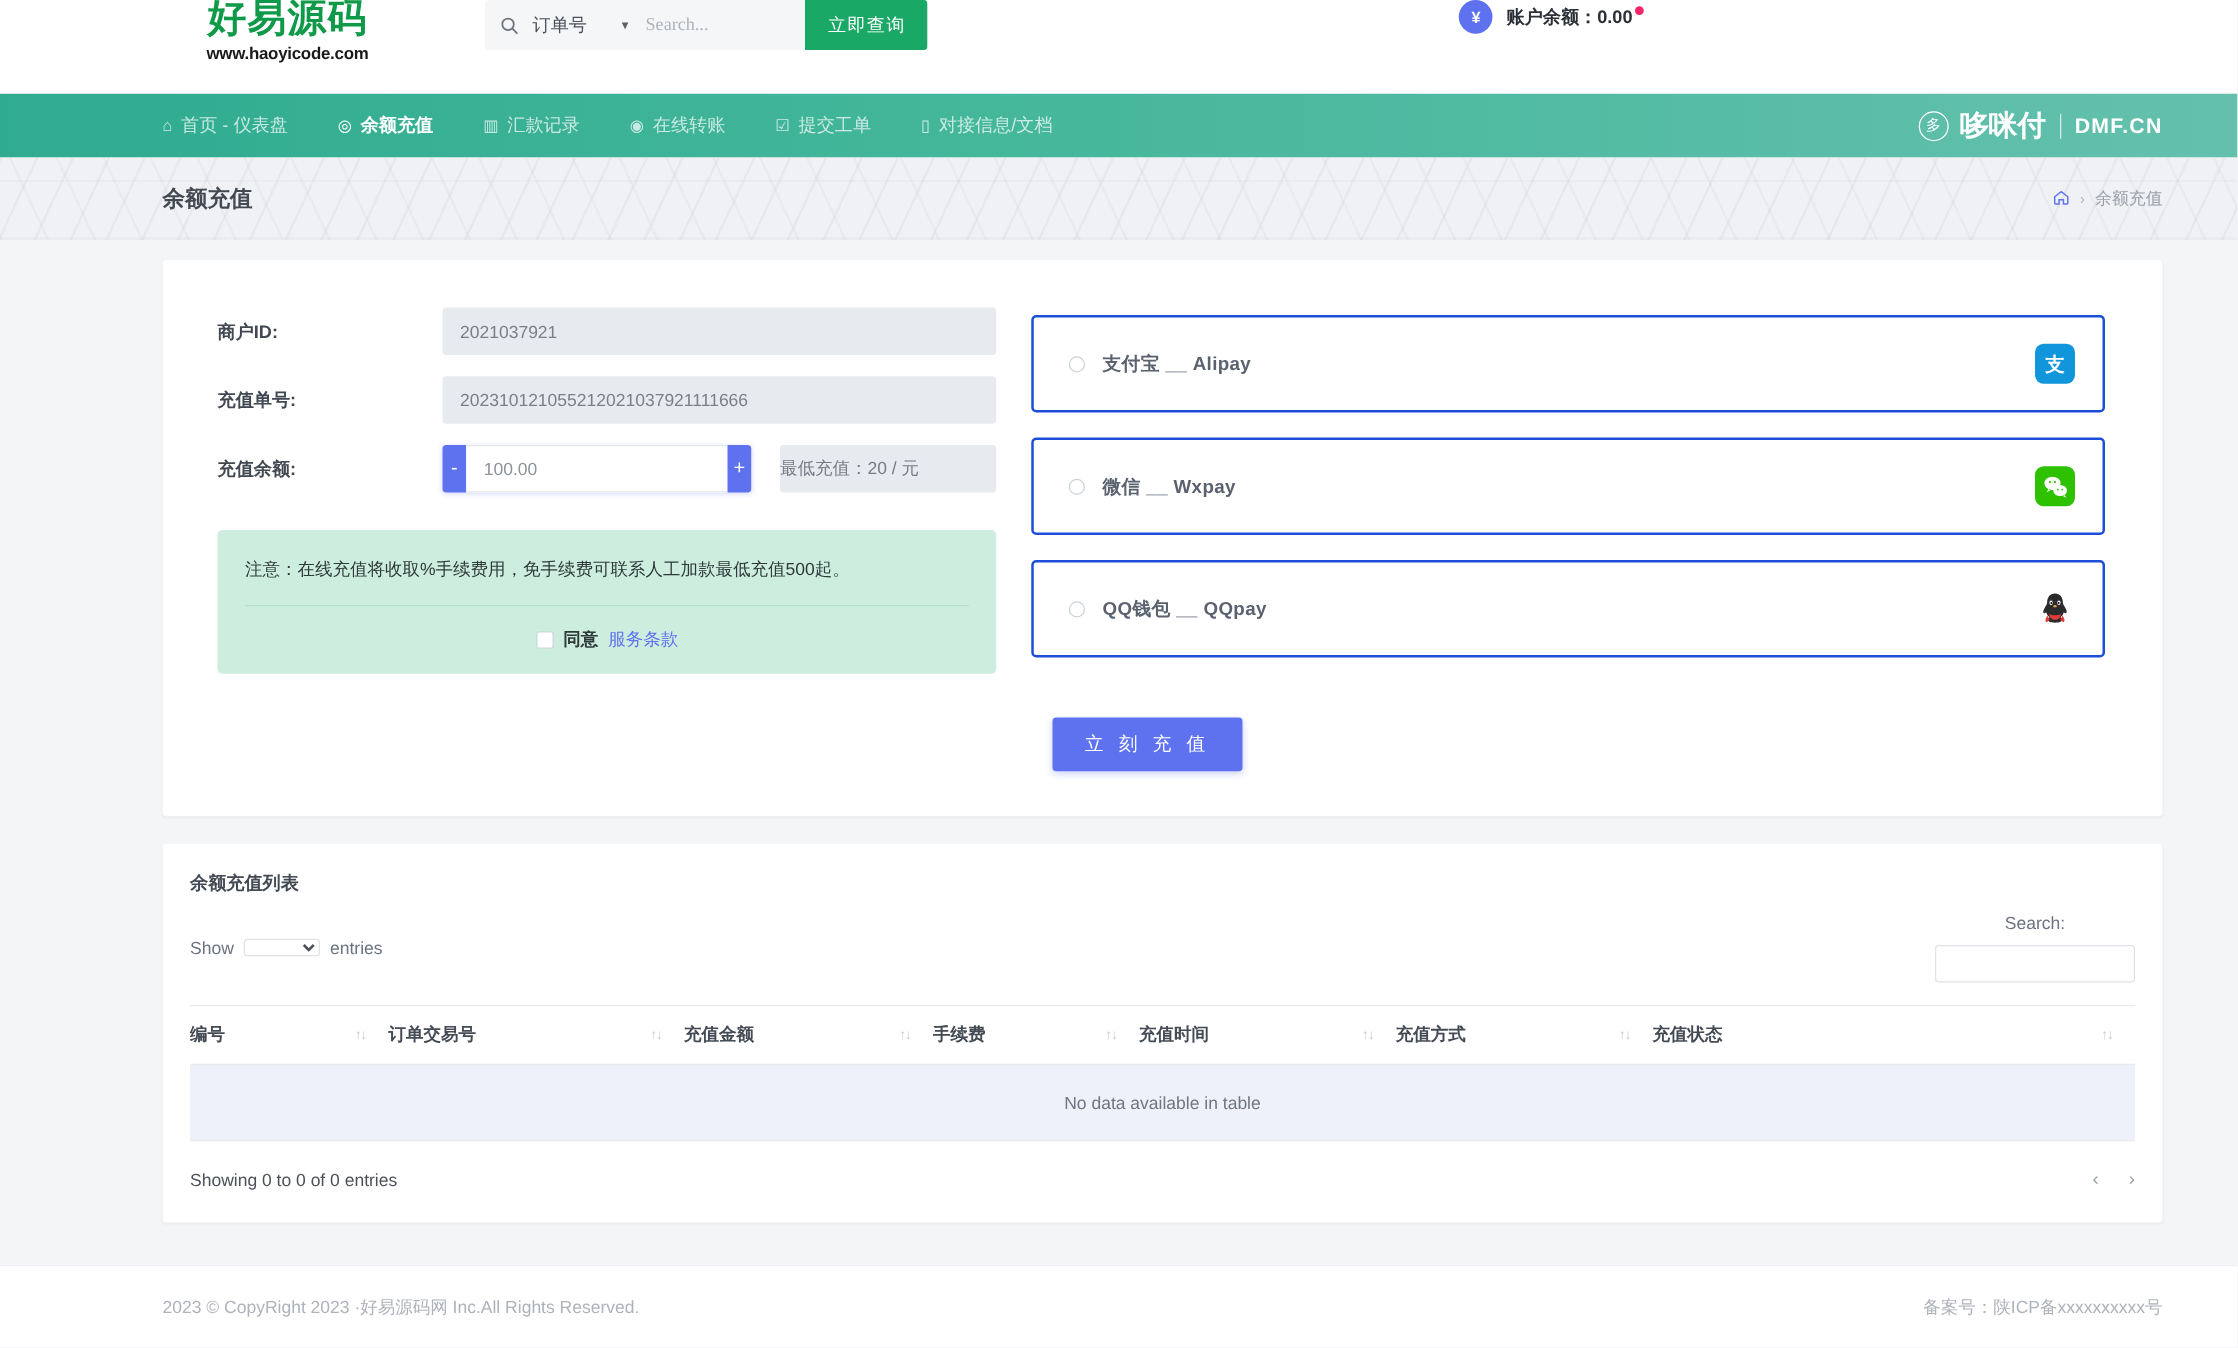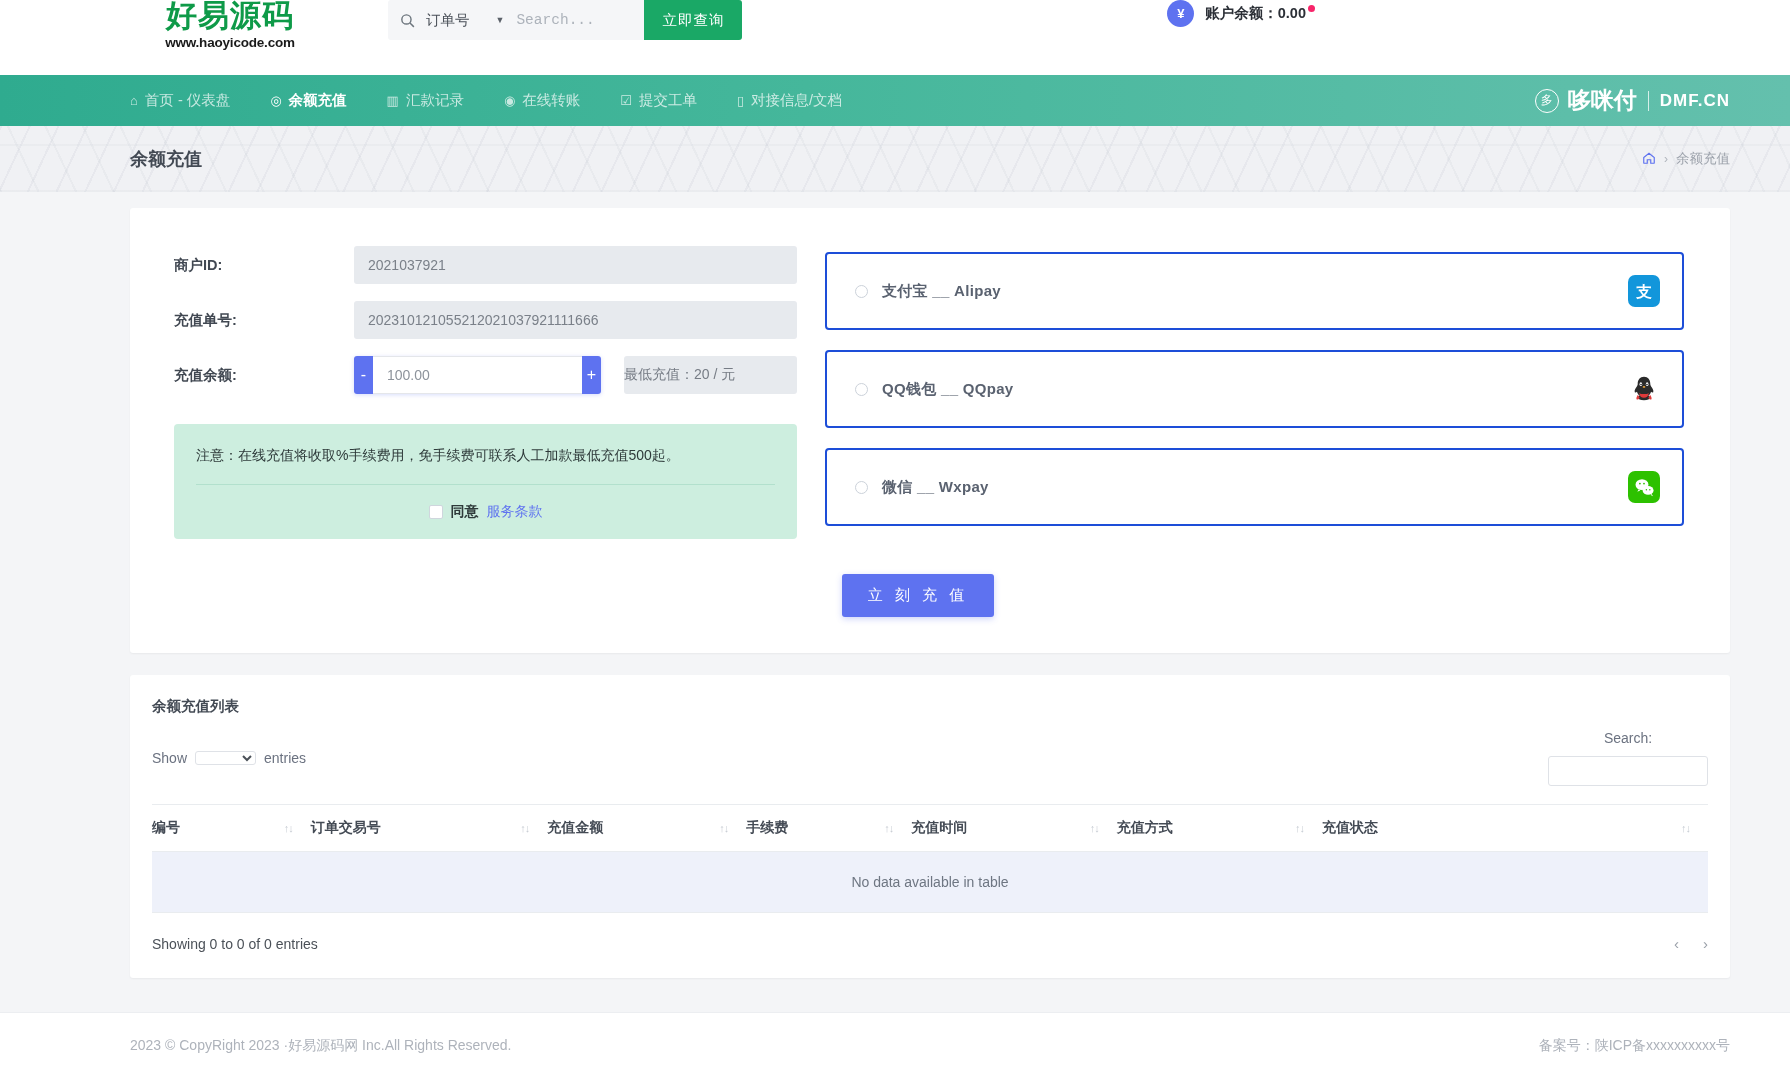--- a/index.html
+++ b/index.html
@@ -22,21 +22,21 @@
 
   .searchbox {
     margin-left: 58px; height: 40px; display: flex; align-items: stretch;
     background: #f5f6f8; border-radius: 3px; overflow: hidden;
   }
   .search-ico { width: 38px; display:flex; align-items:center; justify-content:center; color:#6c757d; }
   .search-type { display:flex; align-items:center; gap:26px; padding-right:12px; color:#4a5058; font-size:14.5px; }
   .caret { font-size: 9px; color:#5b6169; }
   .search-input {
     width: 128px; border: none; outline: none; background: transparent;
-    font-size: 14.5px; color:#555; font-family: Liberation Mono, monospace;
+    font-size: 14.5px; color:#555; font-family: Liberation Serif, serif;
   }
   .search-input::placeholder { color:#adb3bb; }
   .search-btn {
     background:#1aa866; color:#fff; border:none; font-size:14.5px; padding: 0 18px;
     cursor:pointer; font-family: inherit; letter-spacing:1px;
   }
 
   .balance-wrap { margin-left:auto; display:flex; align-items:center; gap:11px; margin-right: 444px; position:relative; }
   .yen-badge {
     width:27px; height:27px; border-radius:50%; background:#5e72f0; color:#fff;
@@ -282,20 +282,37 @@
 
         <div class="col-right">
 
           <div class="pay-card">
             <div class="pay-radio"></div>
             <div class="pay-name">支付宝 __ Alipay</div>
             <div class="pay-ico ico-alipay">
               <svg width="22" height="22" viewBox="0 0 24 24">
                   <text x="12" y="18" font-size="17" font-weight="bold" fill="#ffffff" text-anchor="middle" font-family="DejaVu Sans">支</text>
                 </svg>
+            </div>
+          </div>
+
+          <div class="pay-card">
+            <div class="pay-radio"></div>
+            <div class="pay-name">微信 __ Wxpay</div>
+            <div class="pay-ico ico-wx">
+              <svg width="23" height="23" viewBox="0 0 32 32">
+                <ellipse cx="12.5" cy="12" rx="9" ry="7.4" fill="#ffffff"></ellipse>
+                <path d="M8 18.5 L6 22 L10 20 Z" fill="#ffffff"></path>
+                <ellipse cx="21" cy="20" rx="7.6" ry="6.2" fill="#ffffff"></ellipse>
+                <path d="M26 25 L28 28 L24.5 26.6 Z" fill="#ffffff"></path>
+                <circle cx="9.6" cy="10.6" r="1.25" fill="#2dc100"></circle>
+                <circle cx="15.3" cy="10.6" r="1.25" fill="#2dc100"></circle>
+                <circle cx="18.6" cy="19" r="1.05" fill="#2dc100"></circle>
+                <circle cx="23.4" cy="19" r="1.05" fill="#2dc100"></circle>
+              </svg>
             </div>
           </div>
 
           <div class="pay-card">
             <div class="pay-radio"></div>
             <div class="pay-name">QQ钱包 __ QQpay</div>
             <div class="pay-ico ico-qq">
               <svg width="26" height="28" viewBox="0 0 28 32">
                 <path d="M14 2c4.6 0 7.2 3.6 7.2 8.2 0 1.4.9 2.6 1.8 4.2 1.2 2.1 2.2 3.9 1.5 5.2-.5.9-1.6.5-2.5-.4-.4 2-1.6 3.6-3.1 4.6 1.1.5 1.9 1.2 1.9 2.1 0 1.6-2.6 2.9-6.8 2.9s-6.8-1.3-6.8-2.9c0-.9.8-1.6 1.9-2.1-1.5-1-2.7-2.6-3.1-4.6-.9.9-2 1.3-2.5.4-.7-1.3.3-3.1 1.5-5.2.9-1.6 1.8-2.8 1.8-4.2C6.8 5.6 9.4 2 14 2z" fill="#2b2b2b"></path>
                 <ellipse cx="10.4" cy="10.5" rx="1.5" ry="2.1" fill="#ffffff"></ellipse>
@@ -303,37 +320,20 @@
                 <circle cx="10.6" cy="10.8" r="0.9" fill="#111"></circle>
                 <circle cx="17.4" cy="10.8" r="0.9" fill="#111"></circle>
                 <ellipse cx="14" cy="13.6" rx="1.5" ry="1.1" fill="#e8a33d"></ellipse>
                 <path d="M8.5 20.5c1.5 1.8 9.5 1.8 11 0-.6 3.6-2.5 5.6-5.5 5.6s-4.9-2-5.5-5.6z" fill="#e03a3a"></path>
                 <path d="M7 22.5c-1.5 2-2.2 4.6-1.3 5.4.8.7 2.3-.3 3.4-2z" fill="#e03a3a"></path>
                 <path d="M21 22.5c1.5 2 2.2 4.6 1.3 5.4-.8.7-2.3-.3-3.4-2z" fill="#e03a3a"></path>
               </svg>
             </div>
           </div>
 
-          <div class="pay-card">
-            <div class="pay-radio"></div>
-            <div class="pay-name">微信 __ Wxpay</div>
-            <div class="pay-ico ico-wx">
-              <svg width="23" height="23" viewBox="0 0 32 32">
-                <ellipse cx="12.5" cy="12" rx="9" ry="7.4" fill="#ffffff"></ellipse>
-                <path d="M8 18.5 L6 22 L10 20 Z" fill="#ffffff"></path>
-                <ellipse cx="21" cy="20" rx="7.6" ry="6.2" fill="#ffffff"></ellipse>
-                <path d="M26 25 L28 28 L24.5 26.6 Z" fill="#ffffff"></path>
-                <circle cx="9.6" cy="10.6" r="1.25" fill="#2dc100"></circle>
-                <circle cx="15.3" cy="10.6" r="1.25" fill="#2dc100"></circle>
-                <circle cx="18.6" cy="19" r="1.05" fill="#2dc100"></circle>
-                <circle cx="23.4" cy="19" r="1.05" fill="#2dc100"></circle>
-              </svg>
-            </div>
-          </div>
-
         </div>
       </div>
 
       <div class="recharge-action">
         <button class="btn-recharge">立 刻 充 值</button>
       </div>
     </div>
 
     <div class="card card-list">
       <div class="list-title">余额充值列表</div>

